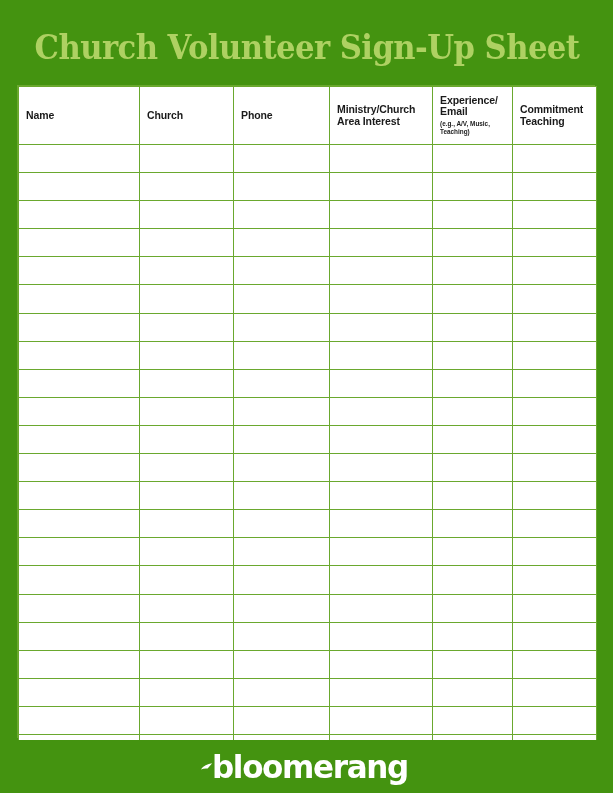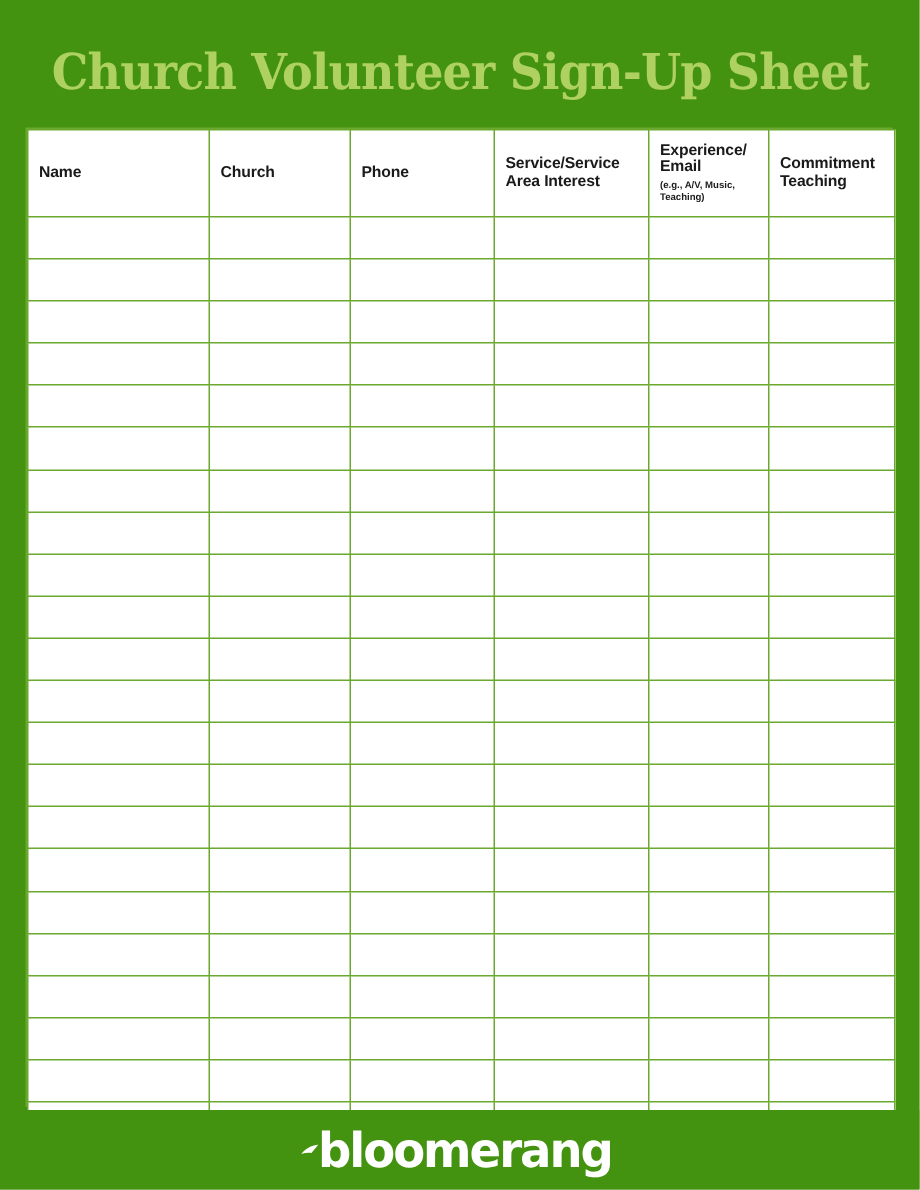--- a/index.html
+++ b/index.html
@@ -184,21 +184,21 @@
               <span class="th-main">Church</span>
             </span>
           </th>
           <th class="th-center">
             <span class="th-inner">
               <span class="th-main">Phone</span>
             </span>
           </th>
           <th class="th-center">
             <span class="th-inner">
-              <span class="th-main">Service/Service Area Interest</span>
+              <span class="th-main">Ministry/Church Area Interest</span>
             </span>
           </th>
           <th class="th-left">
             <span class="th-inner">
               <span class="th-main">Experience/ Email</span>
               <span class="th-sub">(e.g., A/V, Music, Teaching)</span>
             </span>
           </th>
           <th class="th-left">
             <span class="th-inner">

